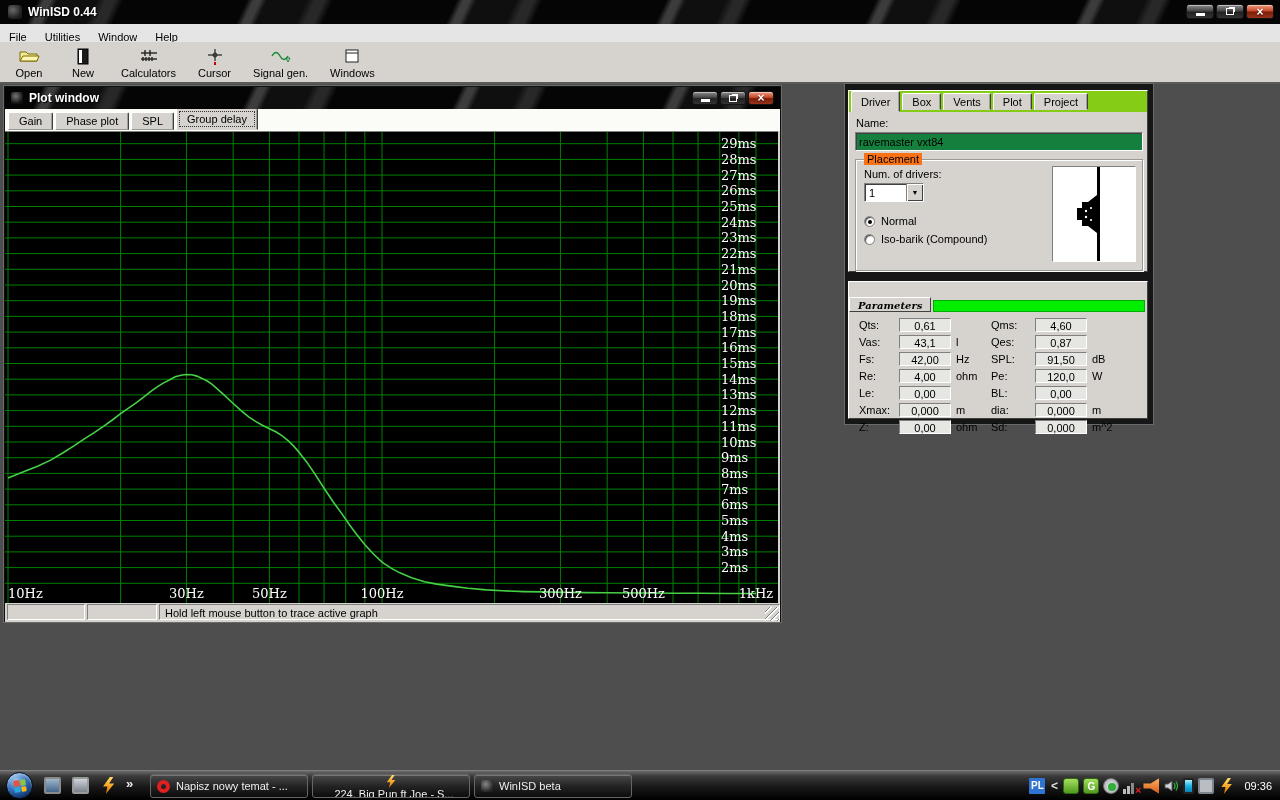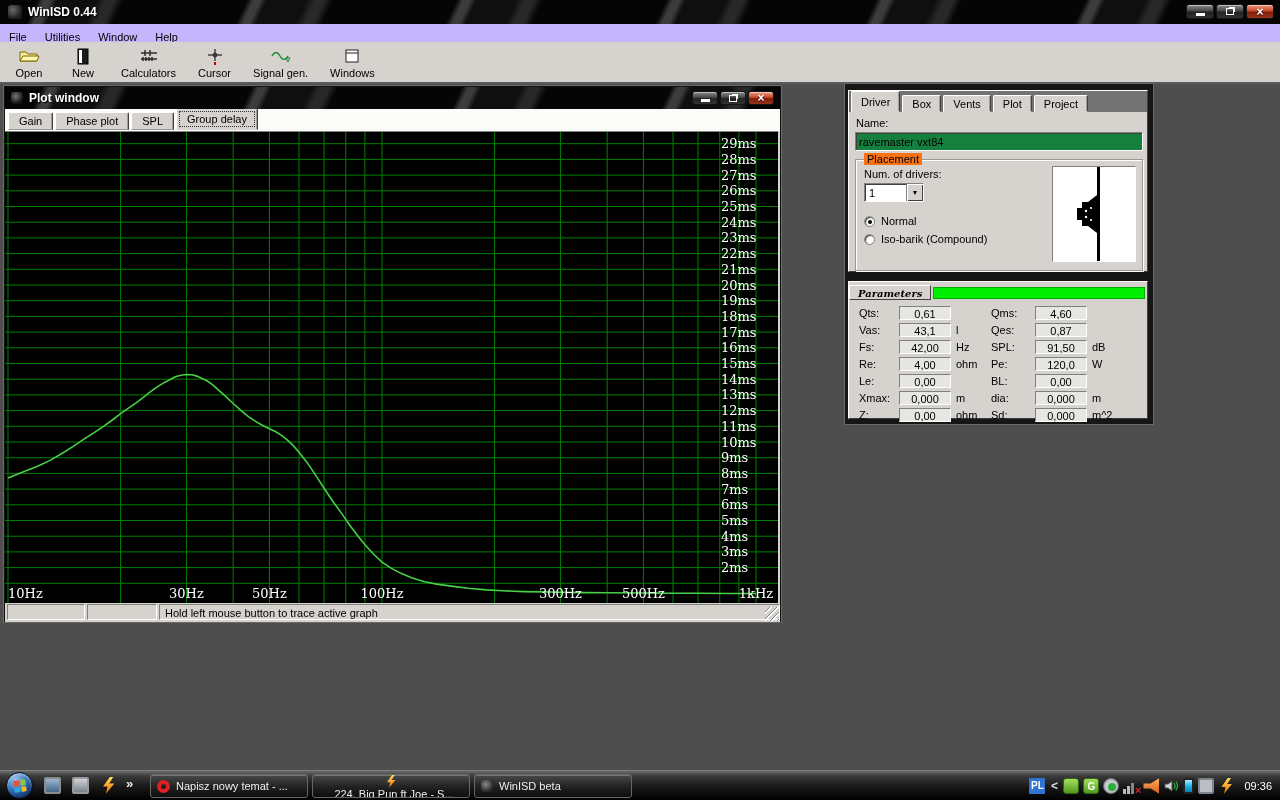--- a/index.html
+++ b/index.html
@@ -19,21 +19,21 @@
   .winbtns{position:absolute;right:6px;top:4px;display:flex;gap:2px;}
   .wbtn{width:28px;height:15px;border-radius:3px;border:1px solid #141414;
     background:linear-gradient(#8d8d8d,#474747 45%,#222 55%,#333);
     box-shadow:inset 0 1px 0 rgba(255,255,255,.45);display:flex;align-items:center;justify-content:center;cursor:pointer;}
   .wbtn.close{background:linear-gradient(#f09a80,#c64a2a 45%,#7c1d08 55%,#96351c);}
   .g-min{width:9px;height:3px;background:#fff;margin-top:5px;}
   .g-rest{width:8px;height:7px;border:1px solid #fff;box-shadow:2px -2px 0 -1px #fff;}
   .g-close{color:#fff;font-weight:bold;font-size:12px;line-height:10px;text-shadow:0 1px 1px #400;}
 
   
-  .menubar{position:absolute;left:0;top:24px;width:1280px;height:26px;background:#c4b5fd;
+  .menubar{position:absolute;left:0;top:24px;width:1280px;height:26px;background:#e5e5e5;
     display:flex;align-items:center;border-bottom:1px solid #b9b6b0;}
   .menu-item{padding:2px 9px;cursor:default;}
   .toolbar{position:absolute;left:0;top:42px;width:1280px;height:42px;background:#d6d3ce;
     display:flex;align-items:flex-start;padding:3px 4px 0 6px;border-bottom:2px solid #5a5a5a;}
   .tbtn{min-width:46px;height:36px;display:flex;flex-direction:column;align-items:center;justify-content:flex-start;
     padding:1px 7px;margin-right:8px;cursor:pointer;}
   .tbtn .ticon{height:20px;display:flex;align-items:center;justify-content:center;}
   .tbtn .tlabel{font-size:11px;margin-top:1px;}
 
   
@@ -60,21 +60,21 @@
   .grip{position:absolute;right:1px;bottom:1px;width:14px;height:14px;
     background:repeating-linear-gradient(135deg, transparent 0 3px, #808080 3px 4px, #fff 4px 5px);}
   .axlbl{font-family:"DejaVu Serif",serif;font-size:13px;fill:#ffffff;}
 
   
   .driver-backing{position:absolute;left:845px;top:0px;width:308px;height:340px;background:#161616;
     box-shadow:0 0 0 1px #6a6a6a;}
   .panel{position:absolute;background:#d6d3ce;border-top:1px solid #fff;border-left:1px solid #fff;
     border-right:1px solid #404040;border-bottom:1px solid #404040;}
   .driver-window{left:848px;top:6px;width:300px;height:182px;}
-  .dtabstrip{height:21px;display:flex;align-items:flex-end;padding-left:2px;background:#737373;}
+  .dtabstrip{height:21px;display:flex;align-items:center;padding-left:2px;background:#84cc16;}
   .dtab{height:17px;padding:2px 9px 0;background:#d6d3ce;font-size:11px;margin-right:2px;cursor:pointer;
     border:1px solid;border-color:#fff #404040 #d6d3ce #fff;border-radius:2px 2px 0 0;box-shadow:inset -1px 0 0 #a0a09a;}
   .dtab.active{height:21px;padding-top:4px;}
   .dbody{padding:3px 6px;}
   .flabel{display:block;margin:2px 0 3px 1px;}
   .text-input{width:288px;height:19px;background:#15803d;border:1px solid;border-color:#808080 #fff #fff #808080;
     box-shadow:inset 1px 1px 0 #404040;padding:3px 3px 0;font-size:11px;}
   .groupbox{position:relative;width:288px;height:112px;margin-top:8px;border:1px solid #9a9a94;
     box-shadow:1px 1px 0 #fff, inset 1px 1px 0 #fff;}
   .legend{position:absolute;left:8px;top:-7px;background:#f97316;padding:0 3px;text-align:right;}
@@ -86,21 +86,21 @@
     font-size:7px;color:#000;box-shadow:inset 1px 1px 0 #fff, inset -1px -1px 0 #404040;cursor:pointer;}
   .radio-row{display:flex;align-items:center;margin-top:6px;}
   .radio{width:11px;height:11px;border-radius:50%;background:#fff;border:1px solid #808080;
     box-shadow:inset 1px 1px 1px #404040;margin-right:6px;position:relative;}
   .radio.sel::after{content:"";position:absolute;left:3px;top:3px;width:4px;height:4px;border-radius:50%;background:#000;}
   .drv-illu{position:absolute;right:6px;top:6px;width:84px;height:96px;background:#fff;
     border:1px solid;border-color:#808080 #fff #fff #808080;}
 
   
   .params-window{left:848px;top:197px;width:300px;height:138px;}
-  .ptab-row{display:flex;align-items:center;height:15px;margin-top:3px;}
+  .ptab-row{display:flex;align-items:flex-end;height:15px;margin-top:15px;}
   .ptab{height:15px;padding:2px 8px 0;font-family:"DejaVu Serif",serif;font-style:italic;font-weight:bold;font-size:10px;
     background:#d6d3ce;border:1px solid;border-color:#fff #404040 #404040 #fff;}
   .pbar{flex:1;height:12px;background:#00ee00;margin:0 2px 0 2px;border:1px solid #0a0;}
   .pgrid{display:grid;grid-template-columns:40px 52px 40px 44px 52px 42px;
     padding:6px 0 0 10px;row-gap:3px;align-items:center;}
   .plabel{text-align:left;}
   .pfield{height:14px;background:#e6e6e2;border:1px solid;border-color:#808080 #fff #fff #808080;
     text-align:center;padding-top:1px;font-size:11px;}
   .punit{padding-left:5px;}
 

